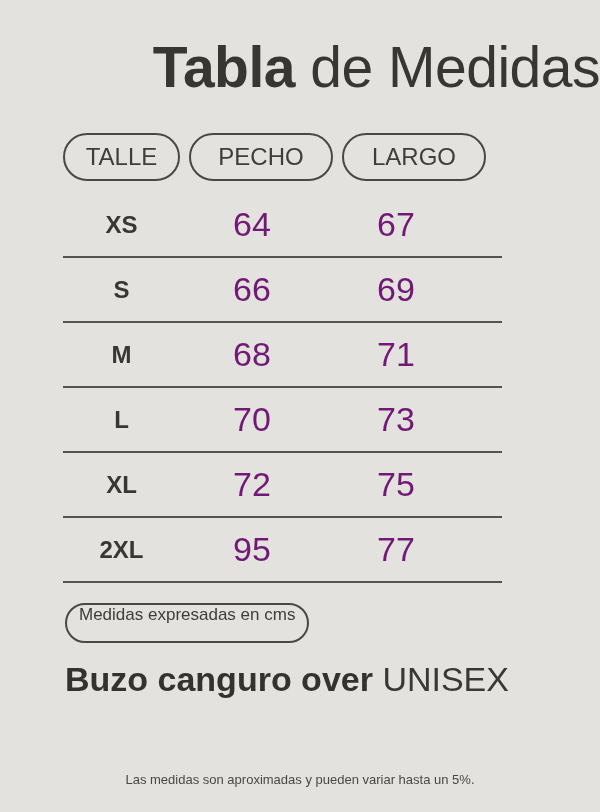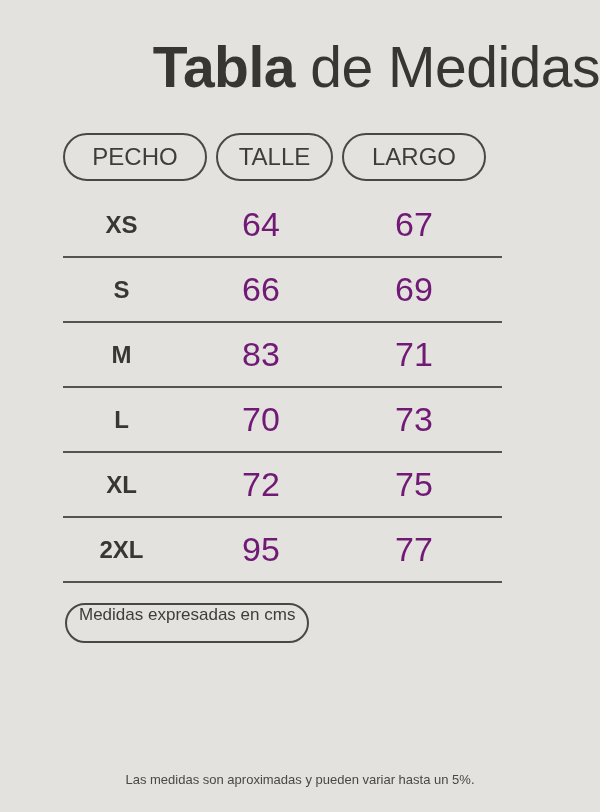--- a/index.html
+++ b/index.html
@@ -58,21 +58,20 @@
 
   .size-table {
     position: absolute;
     top: 193px;
     left: 63px;
     width: 439px;
   }
   .trow {
     display: grid;
     grid-template-columns: 117px 144px 144px;
-    column-gap: 9px;
     height: 65px;
     border-bottom: 2px solid #56544f;
     align-items: center;
   }
   .cell {
     text-align: center;
     font-size: 34px;
     color: #701a75;
   }
   .cell.size {
@@ -119,45 +118,45 @@
   }
 </style>
 </head>
 <body>
 
 <div class="page">
 
   <h1 class="title"><span class="bold">Tabla</span><span> de Medidas</span></h1>
 
   <div class="pills-row">
+    <div class="pill c1">
+        <span>TALLE</span>
+      </div>
     <div class="pill c2">
         <span>PECHO</span>
-      </div>
-    <div class="pill c1">
-        <span>TALLE</span>
       </div>
     <div class="pill c3">
         <span>LARGO</span>
       </div>
   </div>
 
   <div class="size-table">
     <div class="trow">
       <div class="cell size">XS</div>
       <div class="cell">64</div>
       <div class="cell">67</div>
     </div>
     <div class="trow">
       <div class="cell size">S</div>
       <div class="cell">66</div>
       <div class="cell">69</div>
     </div>
     <div class="trow">
       <div class="cell size">M</div>
-      <div class="cell">83</div>
+      <div class="cell">68</div>
       <div class="cell">71</div>
     </div>
     <div class="trow">
       <div class="cell size">L</div>
       <div class="cell">70</div>
       <div class="cell">73</div>
     </div>
     <div class="trow">
       <div class="cell size">XL</div>
       <div class="cell">72</div>
@@ -167,16 +166,17 @@
       <div class="cell size">2XL</div>
       <div class="cell">95</div>
       <div class="cell">77</div>
     </div>
   </div>
 
   <div class="note-pill">
       <span>Medidas expresadas en cms</span>
     </div>
 
+  <div class="product"><span class="boldpart">Buzo canguro over</span><span class="regular"> UNISEX</span></div>
 
   <div class="footer">Las medidas son aproximadas y pueden variar hasta un 5%.</div>
 
 </div>
 
 </body></html>

